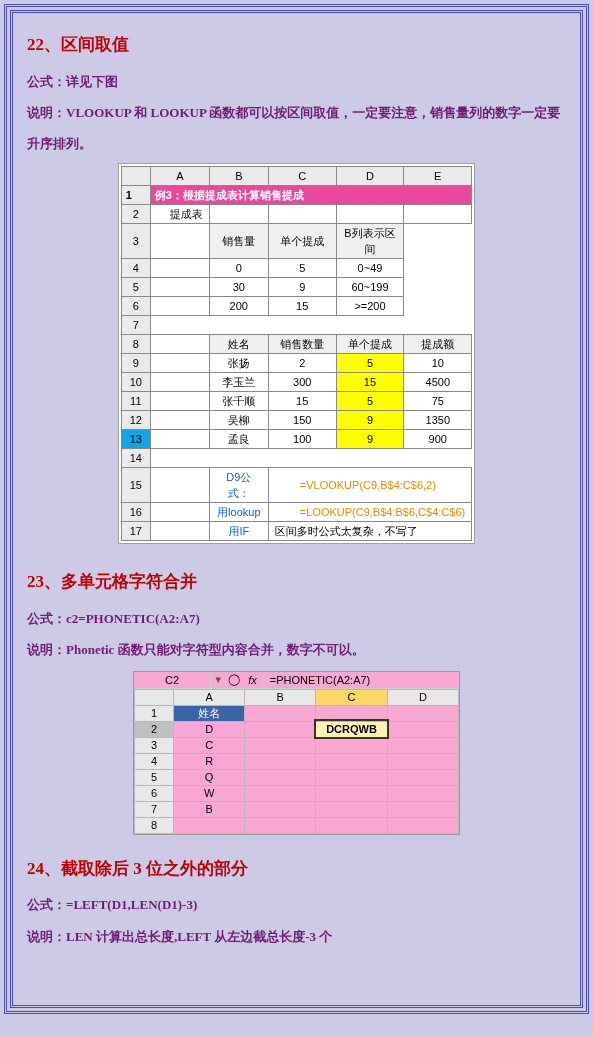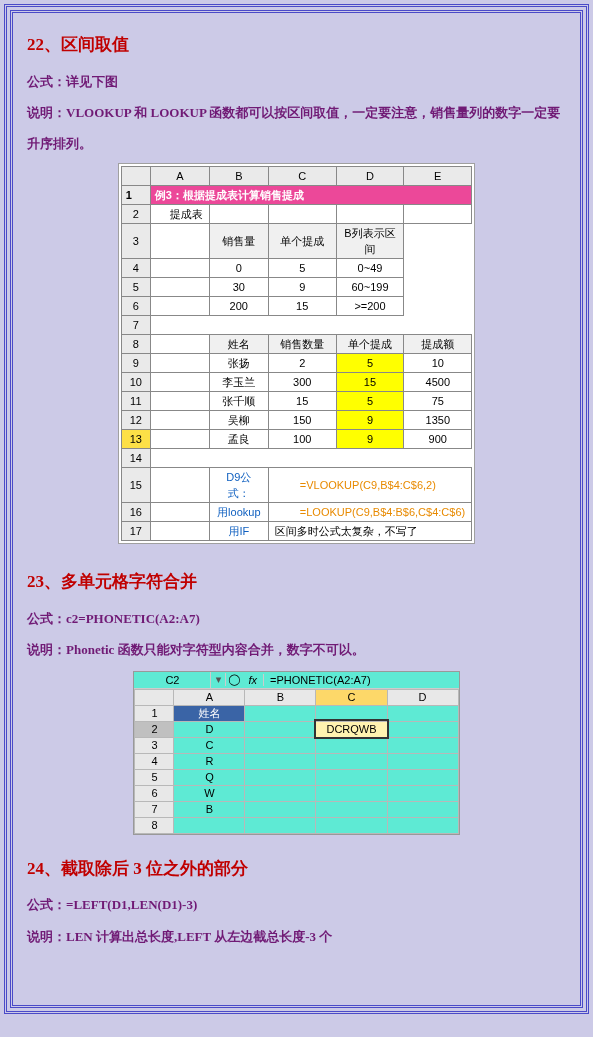--- a/index.html
+++ b/index.html
@@ -7,37 +7,37 @@
 .frame { margin:4px; border:3px double #4A4AC8; padding:3px; background:#CCCAE7;}
 .frame2 { border:3px double #4A4AC8; padding:12px 14px 40px 14px; background:#CCCAE7; min-height:940px;}
 .red { color:#C00000; font-weight:bold; font-size:17px; line-height:2.4;}
 .black { color:#701a75; font-weight:bold; font-size:13px; line-height:2.4;}
 .img-wrap { text-align:center; margin:4px 0 14px 0;}
 .excel-tbl-wrap { display:inline-block; background:white; border:1px solid #A0A0A0; padding:2px;}
 .excel-tbl { border-collapse:collapse; font-family:"SimSun","Microsoft YaHei",sans-serif; font-size:11px; background:white;}
 .excel-tbl td, .excel-tbl th { border:1px solid #888; padding:1px 6px; text-align:center; height:16px; line-height:16px;}
 .col-head { background:#EAEAEA; font-weight:normal; text-align:center; width:46px;}
 .row-head { background:#EAEAEA; font-weight:normal; text-align:center; width:16px;}
-.row-head-sel { background:#fde047;}
+.row-head-sel { background:#0ea5e9;}
 .title-row td { background:#ec4899; color:white; font-weight:bold; text-align:left; padding-left:4px;}
 .hdr-cell { background:#f0f0f0;}
 .yellow { background:#FFFF00;}
-.formula-box { display:inline-block; background:#5eead4; border:1px solid #999; font-family:sans-serif; font-size:11px;}
+.formula-box { display:inline-block; background:#f9a8d4; border:1px solid #999; font-family:sans-serif; font-size:11px;}
 .fb-row1 { display:flex; align-items:center; border-bottom:1px solid #ccc;}
 .cellref { width:60px; border-right:1px solid #ccc; padding:2px 8px; text-align:center;}
 .dropdown-ico { width:14px; text-align:center; color:#555; border-right:1px solid #ccc;}
 .fx-lbl { font-style:italic; padding:0 6px; border-right:1px solid #ccc;}
 .fx-content { padding:2px 6px;}
 .mini-sheet { border-collapse:collapse; font-family:sans-serif; font-size:11px;}
 .mini-sheet td, .mini-sheet th { border:1px solid #B8B8B8; padding:0 10px; height:15px; text-align:center;}
 .ms-colh { background:#E8E8E8; width:50px;}
 .ms-rowh { background:#E8E8E8; width:18px;}
 .ms-rowh-sel { background:#C0C0C0;}
 .ms-sel { background:#3A64A6; color:white;}
-.ms-ycell { outline:2px solid #333;}
+.ms-ycell { outline:2px solid #333;font-weight:bold;}
 .orange-txt { color:#E88A00;margin-left:25px;}
 .sub-lbl { color:#1060C0; text-align:right; padding-right:2px;}
 </style>
 </head>
 <body>
 
 <div class="page">
  <div class="frame">
       <div class="frame2">
 

